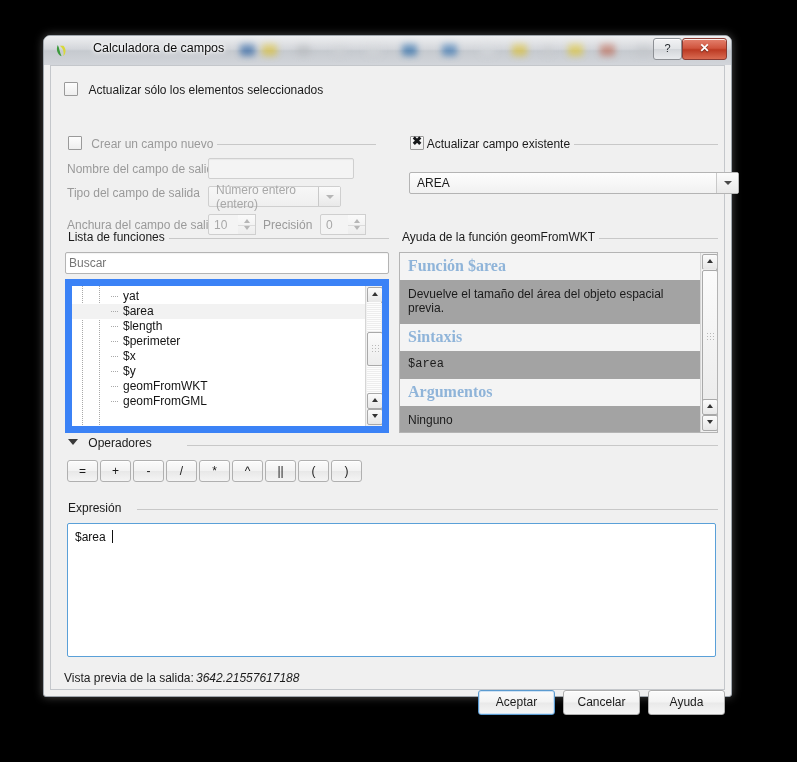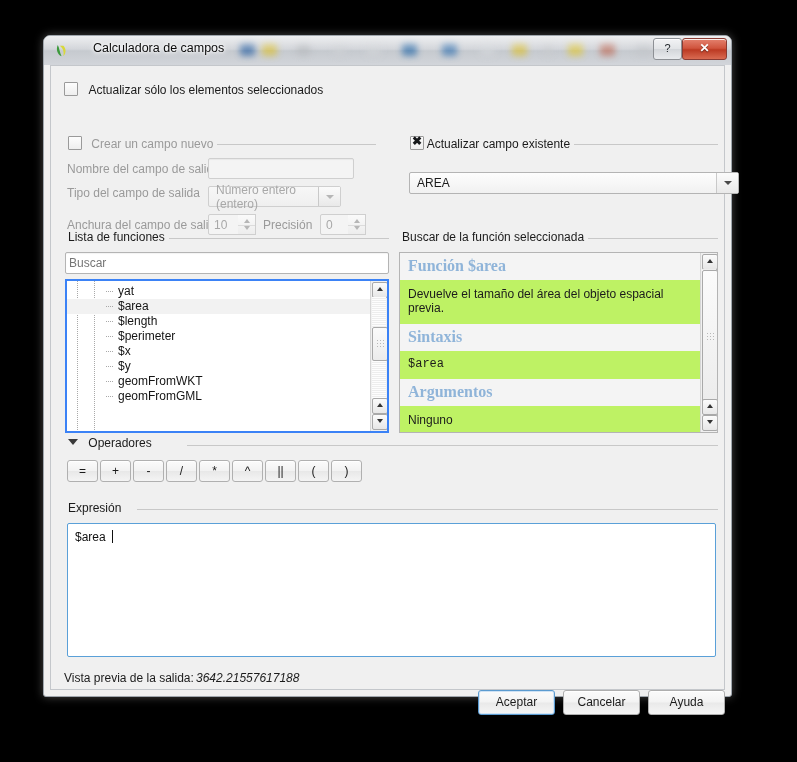--- a/index.html
+++ b/index.html
@@ -119,21 +119,21 @@
   .spin .btns i { position:absolute; left:50%; margin-left:-3px; width:0;height:0;
                   border-left:3px solid transparent;border-right:3px solid transparent;}
   .spin .btns i.up{ top:4px; border-bottom:4px solid #b6b6b6;}
   .spin .btns i.dn{ bottom:4px; border-top:4px solid #b6b6b6;}
   .spin .btns .div{position:absolute;left:0;right:0;top:50%;height:1px;background:#dcdcdc;}
 
   
   #search-input { position:absolute; left:0; top:0; width:100%; height:22px; box-sizing:border-box;
                   padding:0 3px; line-height:20px; color:#9c9c9c; }
   #func-list-wrap { position:absolute; left:0; top:27px; right:0; bottom:0;
-                    border:2px solid #3b82f6; background:#fff; overflow:hidden; }
+                    border:7px solid #3b82f6; background:#fff; overflow:hidden; }
   .tree-guide { position:absolute; top:0; bottom:0; width:1px;
      background-image: linear-gradient(to bottom,#a9a9a9 50%, transparent 50%);
      background-size: 1px 2px; }
   .fitem { position:relative; height:15px; line-height:15px; font-size:12px; color:#141414;
            padding-left:51px; white-space:nowrap; }
   .fitem.sel { background:#f2f2f2; }
   .fitem .elbow { position:absolute; left:39px; top:7px; width:8px; height:1px;
      background-image: linear-gradient(to right,#a9a9a9 50%, transparent 50%);
      background-size: 2px 1px; }
 
@@ -153,21 +153,21 @@
        repeating-linear-gradient(90deg, #ededed 0 1px, #fdfdfd 1px 2px);
   }
   .sb-thumb { position:absolute; left:1px; width:14px; border:1px solid #a9a9a9;
      border-radius:2px; background: linear-gradient(to bottom,#fbfbfb,#ececec); }
   .sb-grip { position:absolute; left:50%; top:50%; width:8px; height:9px; margin-left:-4px; margin-top:-5px;
      background-image: radial-gradient(#b9b9b9 40%, transparent 42%);
      background-size: 3px 3px; }
 
   
   #help-wrap { position:absolute; left:0; top:0; right:0; bottom:0;
-               border:1px solid #b4b4b4; background:#bef264; overflow:hidden; }
+               border:1px solid #b4b4b4; background:#a3a3a3; overflow:hidden; }
   .help-h { background:#f4f4f4; font-family:"Liberation Serif", serif; font-weight:bold;
             color:#8fb4d9; font-size:16px; padding:4px 8px 5px 8px; }
   .help-p { font-size:12px; color:#1b1b1b; padding:7px 8px 9px 8px; }
   .help-code { font-family:"Liberation Mono", monospace; font-size:12px; color:#1b1b1b;
                padding:6px 8px 8px 8px; }
 
   
   .op-btn { position:absolute; width:31px; height:22px; box-sizing:border-box;
             border:1px solid #b0b0b0; border-radius:3px;
             background: linear-gradient(to bottom,#fbfbfb 0%,#f2f2f2 48%,#e8e8e8 52%,#f4f4f4 100%);
@@ -327,21 +327,21 @@
                 <i class="dn"></i>
               </div>
           </div>
         </div>
       </div>
     </div>
 
     <div class="groupbox" style="left:347px;top:172px;width:320px;height:195px;">
       <div class="gb-line" style="left:168px;right:0;"></div>
       <div class="gb-line" style="left:0;width:3px;"></div>
-      <div class="gb-title" style="left:0;">Buscar de la función seleccionada</div>
+      <div class="gb-title" style="left:0;">Ayuda de la función geomFromWKT</div>
 
       <div style="position:absolute;left:1px;top:14px;right:0;bottom:0;">
         <div id="help-wrap">
           <div id="help-body" style="position:absolute;left:0;top:0;right:17px;">
               <div class="help-h">Función $area</div>
               <div class="help-p">Devuelve el tamaño del área del objeto espacial previa.</div>
               <div class="help-h">Sintaxis</div>
               <div class="help-code">$area</div>
               <div class="help-h">Argumentos</div>
               <div class="help-p">Ninguno</div>

